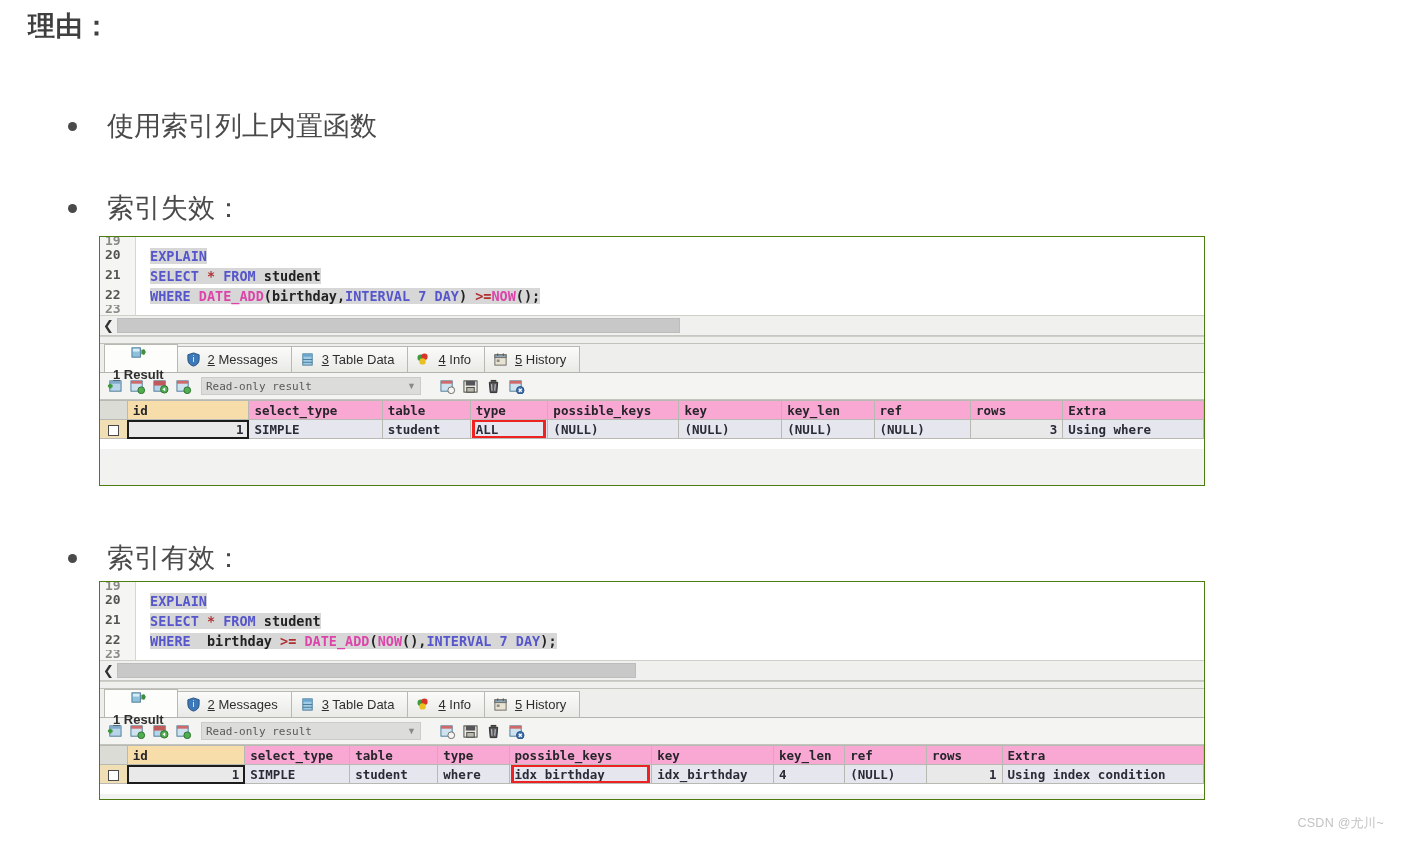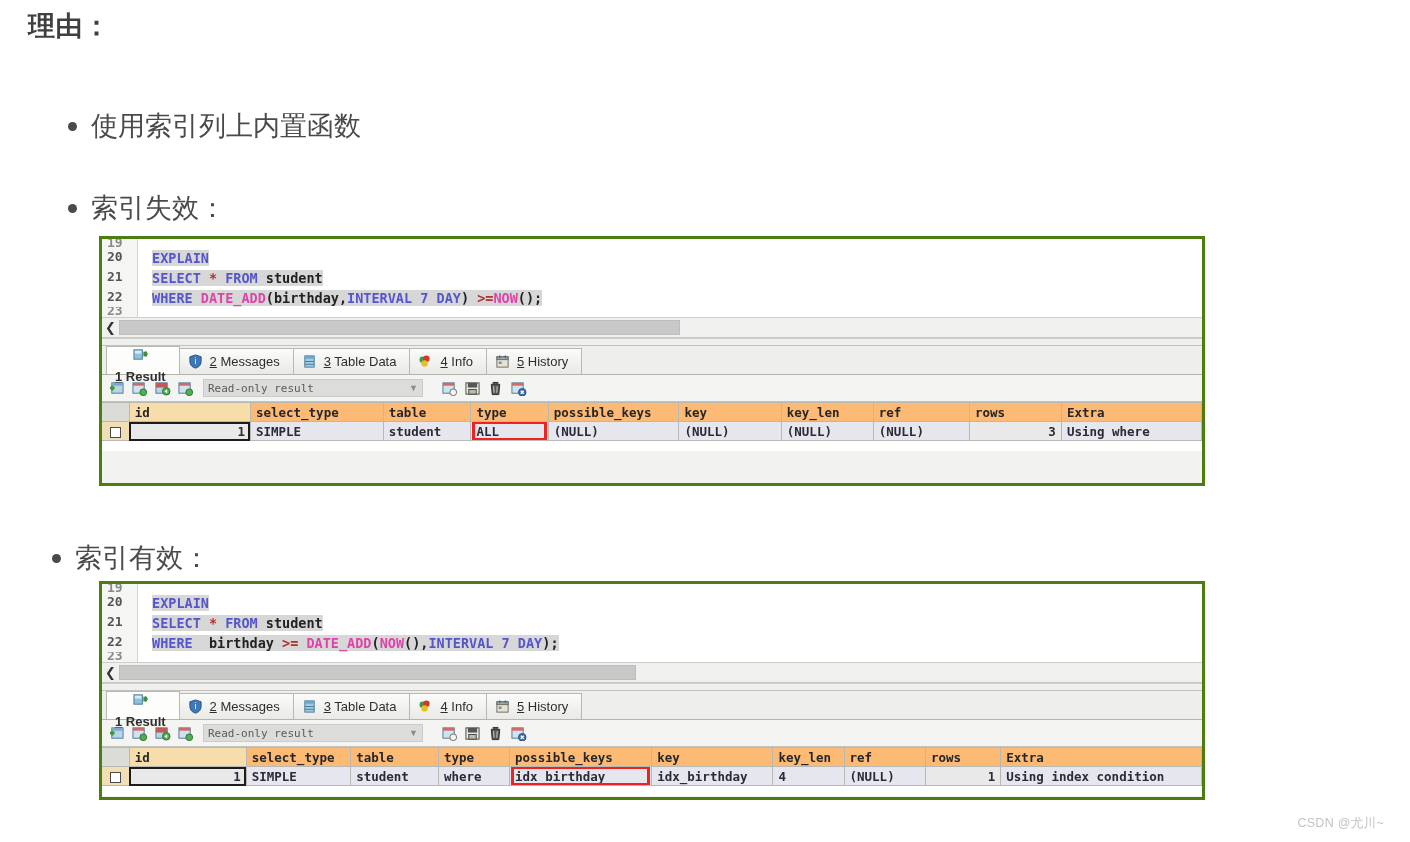--- a/index.html
+++ b/index.html
@@ -34,30 +34,31 @@
     width: 9px; height: 9px;
     border-radius: 50%;
     background: #4a4a4a;
     flex: none;
   }
   .bullet-text {
     font-size: 27px;
     color: #4a4a4a;
     line-height: 1.2;
     white-space: nowrap;
+    margin-left: 16px;
   }
   #bullet-1 { left: 68px; top: 110px; }
   #bullet-2 { left: 68px; top: 192px; }
-  #bullet-3 { left: 52px; top: 542px; }
+  #bullet-3 { left: 68px; top: 542px; }
 
   
   .shot {
     position: absolute;
     background: #f2f2f0;
-    border: 3px solid #4d7c0f;
+    border: 1px solid #4d7c0f;
     overflow: hidden;
   }
   #shot-1 { left: 99px; top: 236px; width: 1106px; height: 250px; }
   #shot-2 { left: 99px; top: 581px; width: 1106px; height: 219px; }
 
   
   .editor {
     background: #ffffff;
     border: 1px solid #c6c6c2;
     border-top: none; border-left: none; border-right: none;
@@ -186,21 +187,21 @@
     border-right: 1px solid #b9b9b4;
     border-bottom: 1px solid #b9b9b4;
     padding: 1px 5px;
     text-align: left;
     font-weight: normal;
     overflow: hidden;
     white-space: nowrap;
     height: 19px;
   }
   .grid th {
-    background: #fdba74;
+    background: #f9a8d4;
     color: #26262a;
     border-top: 1px solid #b9b9b4;
     font-weight: bold;
   }
   .grid th.pk { background: #f6ddaa; }
   .grid th.rowhdr { background: #dcdcd6; width: 26px; }
   .grid td { background: #e6e6ee; color: #2b2b38; font-weight: bold; }
   .grid td.rowhdr { background: #f0dfb5; text-align: center; padding: 0; }
   .grid td.numcell { text-align: right; background: #e9e9e9; }
   .grid td.id-cell {

